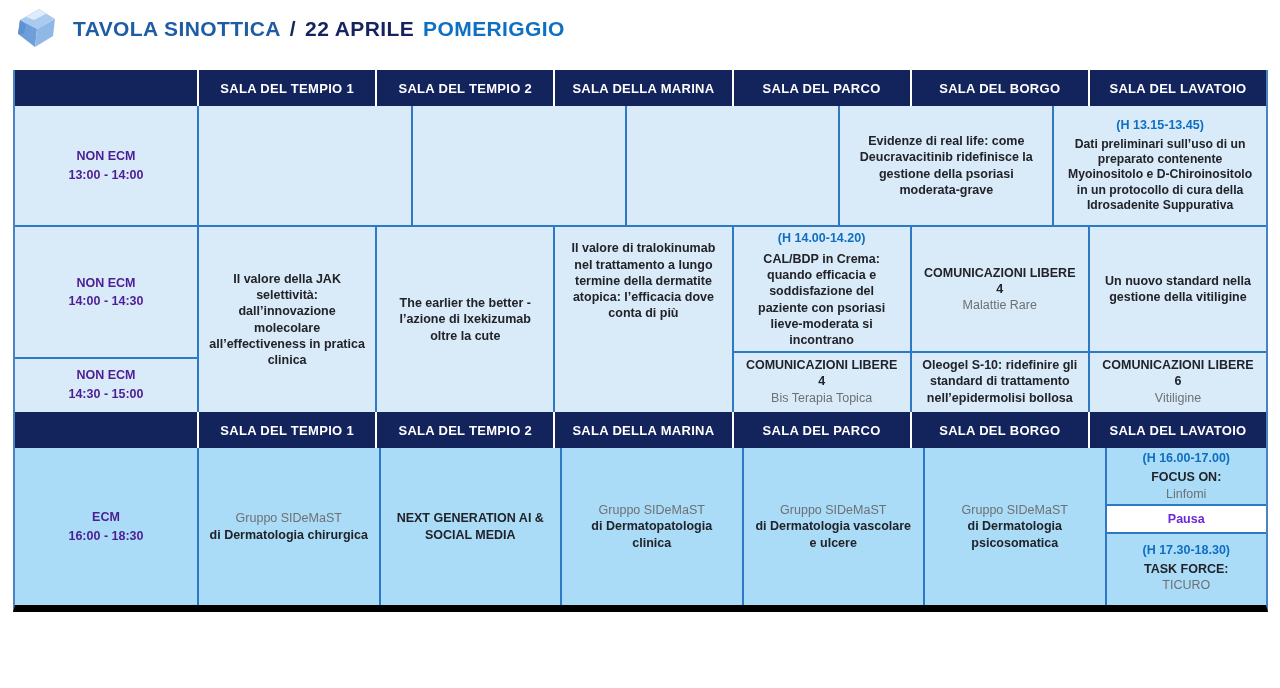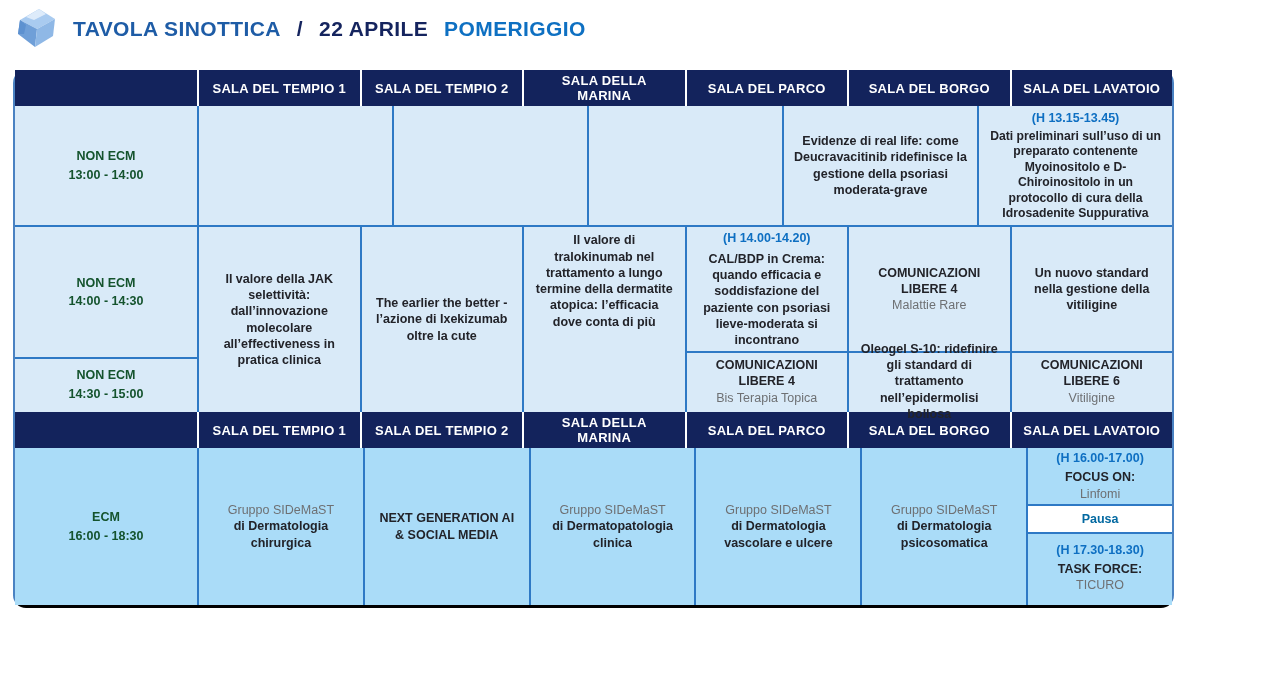--- a/index.html
+++ b/index.html
@@ -4,31 +4,30 @@
 <style>
   * { box-sizing: border-box; }
   html,body { margin:0; padding:0; }
   body {
     width:1280px; height:688px; position:relative; overflow:hidden;
     background:#ffffff; font-family:"Liberation Sans", sans-serif;
   }
   
   .page-header { position:absolute; top:6px; left:12px; display:flex; align-items:center; gap:13px; }
   .logo { width:48px; height:46px; }
-  .title { display:flex; gap:16px; font-size:21px; font-weight:bold; letter-spacing:.4px; white-space:nowrap; }
+  .title { display:flex; gap:9px; font-size:21px; font-weight:bold; letter-spacing:.4px; white-space:nowrap; }
   .t-main   { color:#1e5ca6; }
   .t-navy   { color:#15245e; }
   .t-period { color:#0e70c2; }
 
   
   .schedule {
-    position:absolute; left:13px; top:70px; width:1161px;
+    position:absolute; left:13px; top:70px; width:1255px;
     border-left:2px solid #4a82c2; border-right:2px solid #4a82c2;
-    border-bottom:3px solid #000000;
-    border-radius:13px;
+    border-bottom:7px solid #000000;
   }
   .band { display:flex; width:100%; }
   .time-col { width:184px; flex:none; }
   .room { flex:1 1 0; min-width:0; }
   .c { display:flex; flex-direction:column; justify-content:center; align-items:center;
        text-align:center; padding:4px 10px; }
 
   
   .band-head { height:36px; background:#13235c; }
   .band-head .c { border-right:2px solid #ffffff; }
@@ -63,27 +62,27 @@
   
   .band-c { height:157px; background:#aadcf8; }
   .band-c > .c, .band-c > .col { border-right:2px solid #2e79c5; }
   .band-c > .c:last-child, .band-c > .col:last-child { border-right:none; }
   .band-c > .col { display:flex; flex-direction:column; }
   .band-c .lav-focus { height:58px; border-bottom:2px solid #2e79c5; }
   .band-c .lav-pausa { height:28px; background:#ffffff; border-bottom:2px solid #2e79c5; }
   .band-c .lav-task  { height:67px; }
 
   
-  .time-label { color:#14532d; font-weight:bold; font-size:12.5px; line-height:1.45; }
+  .time-label { color:#4c1d95; font-weight:bold; font-size:12.5px; line-height:1.45; }
   .tt   { color:#222329; font-weight:bold; font-size:12.5px; line-height:1.3; }
   .sub  { color:#6e7073; font-size:12.5px; line-height:1.3; }
   .hour { color:#0e6fc2; font-weight:bold; font-size:12.5px; line-height:1.3; margin-bottom:5px; }
   .tight { font-size:12.2px; line-height:1.26; }
   .hour-tight { margin-bottom:3px; }
-  .pausa-label { color:#0369a1; font-weight:bold; font-size:12.5px; }
+  .pausa-label { color:#6d28d9; font-weight:bold; font-size:12.5px; }
 </style>
 </head>
 <body>
 
 <div class="page-header">
   <span class="logo">
     <svg viewBox="0 0 48 46" width="48" height="46">
       <polygon points="8,14 27,3 43,13 25,23" fill="#a9cbf0"></polygon>
       <polygon points="8,14 25,23 23,41 6,28" fill="#6f9fd8"></polygon>
       <polygon points="25,23 43,13 41,30 23,41" fill="#8fb8e6"></polygon>

